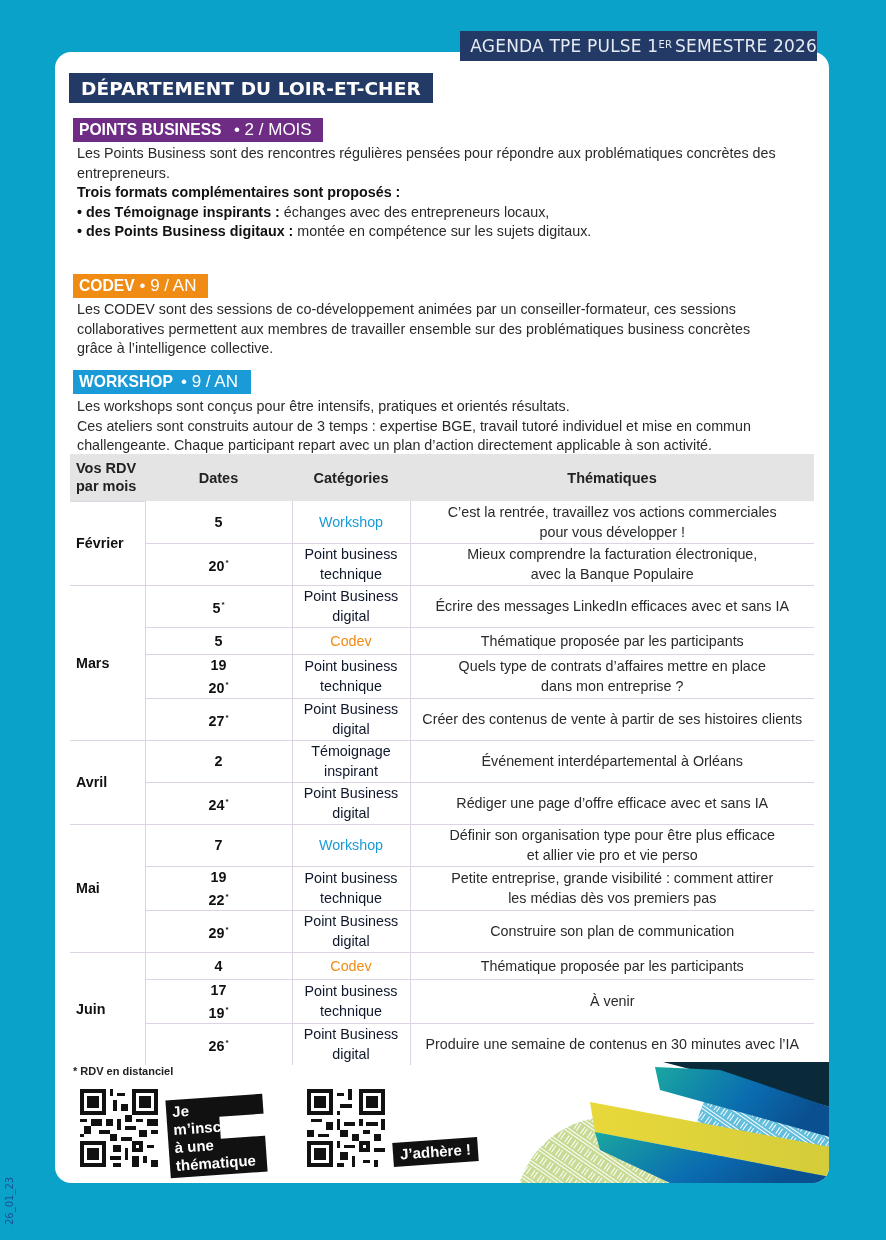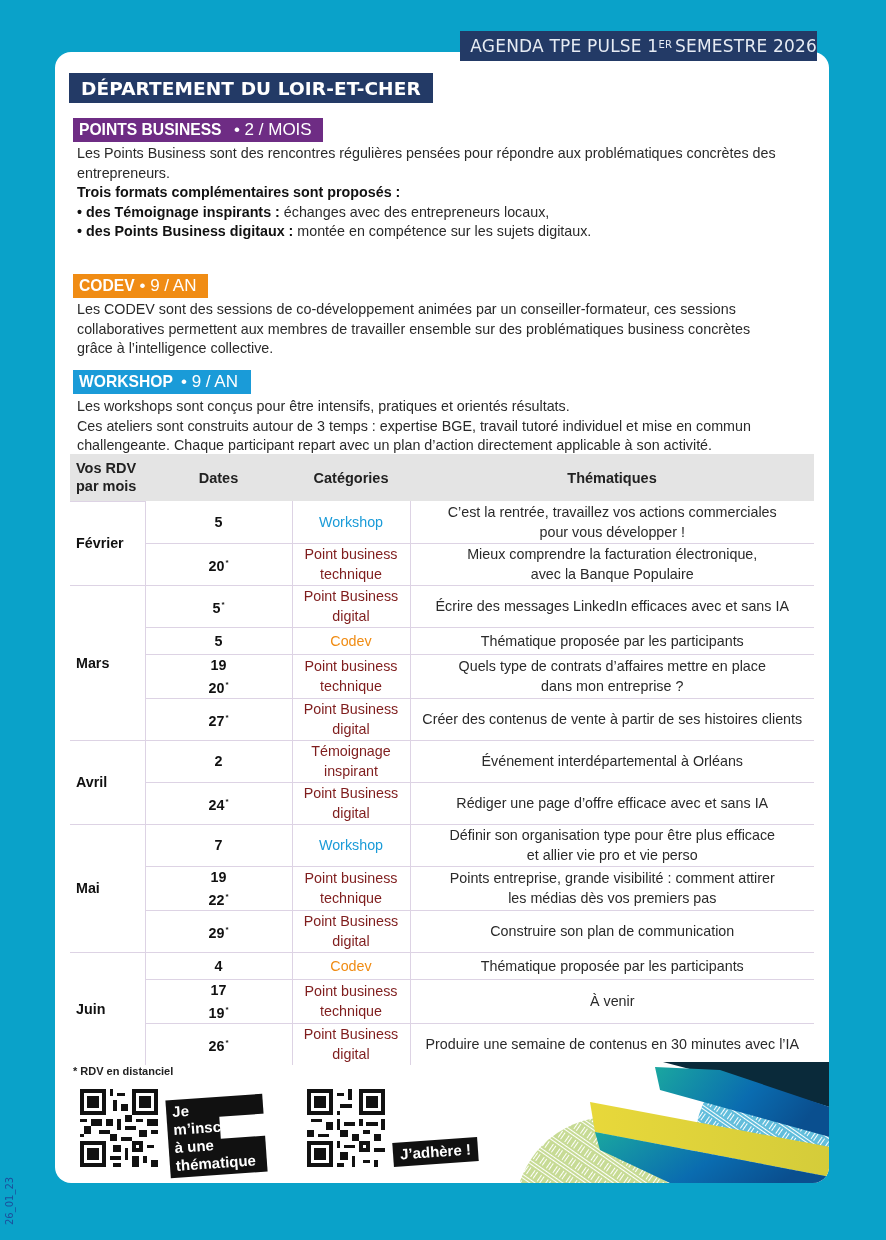--- a/index.html
+++ b/index.html
@@ -32,21 +32,21 @@
   .agenda td { text-align: center; border-top: 1px solid #ddd3e4; line-height: 20px; }
   .agenda td.c-month { text-align: left; padding-left: 6px; font-weight: bold; border-top: 1px solid #ddd3e4; color: #111; }
   .agenda td.c-date { font-weight: bold; color: #111; border-left: 1px solid #ddd3e4; }
   .agenda td.c-cat { border-left: 1px solid #ddd3e4; border-right: 1px solid #ddd3e4; }
   .agenda td.c-theme { color: #2a2a2a; }
   .agenda sup { font-size: 8px; vertical-align: 6px; margin-left: 1px; }
   .agenda tr.row-h2 td { height: 42px; }
   .agenda tr.row-h1 td { height: 27px; }
   .cat-workshop { color: #1a9bd8; }
   .cat-codev { color: #f08c14; }
-  .cat-pb { color: #7f1d1d; }
+  .cat-pb { color: #0f172a; }
   .first-row td { border-top: none; }
 
   .footnote { position: absolute; left: 18px; top: 1013px; font-size: 11px; font-weight: bold; color: #222; }
 
   .qr { position: absolute; width: 78px; height: 78px; }
   .qr1 { left: 25px; top: 1037px; }
   .qr2 { left: 252px; top: 1037px; }
 
   .cta { position: absolute; background: #111; color: #fff; font-weight: bold; font-size: 15px; line-height: 18px; padding: 3px 6px; }
   .cta1 { left: 113px; top: 1045px; transform: rotate(-4deg); width: 97px; }
@@ -161,21 +161,21 @@
 
       <tr class="row-h2">
         <td class="c-month" rowspan="3">Mai</td>
         <td class="c-date"><span>7</span></td>
         <td class="c-cat cat-workshop">Workshop</td>
         <td class="c-theme"><span>Définir son organisation type pour être plus efficace</span><br><span>et allier vie pro et vie perso</span></td>
       </tr>
       <tr class="row-h2">
         <td class="c-date"><span>19</span><br><span>22</span><sup>*</sup></td>
         <td class="c-cat cat-pb"><span>Point business</span><br><span>technique</span></td>
-        <td class="c-theme"><span>Points entreprise, grande visibilité : comment attirer</span><br><span>les médias dès vos premiers pas</span></td>
+        <td class="c-theme"><span>Petite entreprise, grande visibilité : comment attirer</span><br><span>les médias dès vos premiers pas</span></td>
       </tr>
       <tr class="row-h2">
         <td class="c-date"><span>29</span><sup>*</sup></td>
         <td class="c-cat cat-pb"><span>Point Business</span><br><span>digital</span></td>
         <td class="c-theme">Construire son plan de communication</td>
       </tr>
 
       <tr class="row-h1">
         <td class="c-month" rowspan="3">Juin</td>
         <td class="c-date"><span>4</span></td>

